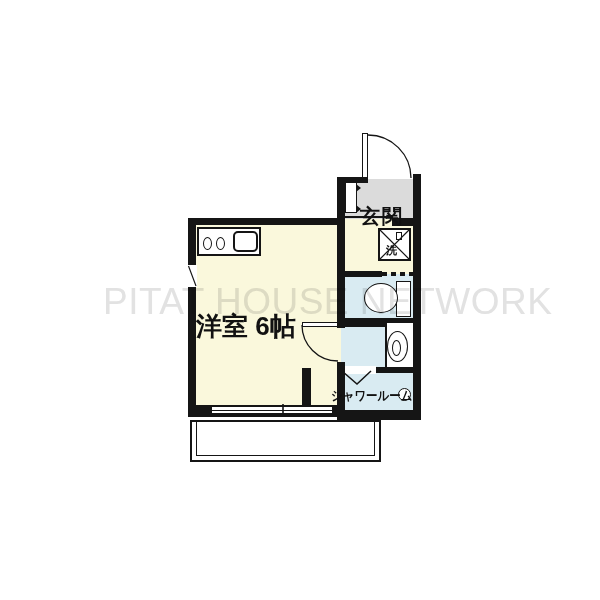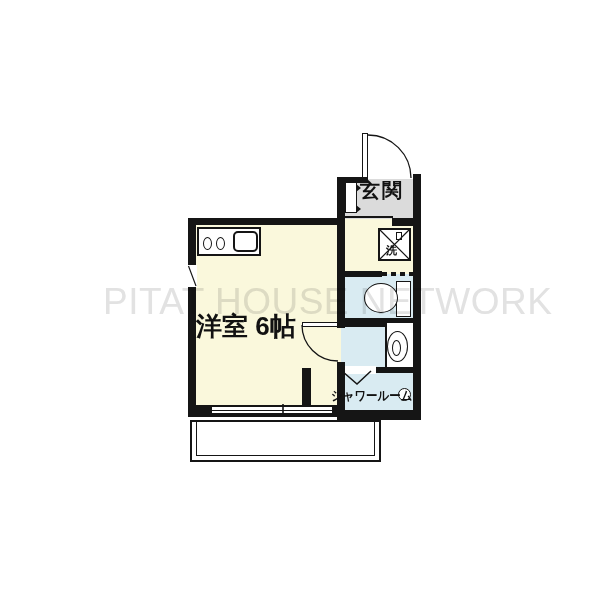--- a/index.html
+++ b/index.html
@@ -56,21 +56,21 @@
   .tri{width:0;height:0;border-top:4px solid transparent;border-bottom:4px solid transparent;
        border-left:5px solid var(--wall);z-index:5;background:none;}
   .tri1{left:356px;top:184px;}
   .tri2{left:356px;top:205px;}
   .entrance-door-leaf{left:362px;top:133px;width:6px;height:45px;}
   .room-door-leaf{left:302px;top:322px;width:36px;height:5px;}
   .window-main{left:212px;top:406px;width:120px;height:8px;z-index:3;background:#fff;
     border-top:1.5px solid var(--wall);border-bottom:1.5px solid var(--wall);box-sizing:border-box;}
   
   .label{z-index:10;color:#111;font-weight:bold;white-space:nowrap;}
-  .genkan-label{left:360px;top:177px;font-size:20px;letter-spacing:2px;}
+  .genkan-label{left:360px;top:203px;font-size:20px;letter-spacing:2px;}
   .room-label{left:196px;top:309px;width:145px;text-align:left;font-size:26px;}
   .shower-label{left:331px;top:387px;font-size:13px;transform:scaleX(.88);transform-origin:left;}
   .balcony-label{left:190px;top:427px;width:194px;text-align:center;font-size:24px;letter-spacing:1px;}
   .laundry-label{left:386px;top:243px;font-size:11px;z-index:5;}
   
   .balcony-outer{left:190px;top:420px;width:191px;height:42px;background:#fff;
     border:2.5px solid var(--wall);box-sizing:border-box;z-index:2;}
   .balcony-inner{left:196px;top:420px;width:179px;height:36px;background:none;
     border-left:1.5px solid var(--wall);border-right:1.5px solid var(--wall);
     border-bottom:1.5px solid var(--wall);box-sizing:border-box;z-index:2;}

